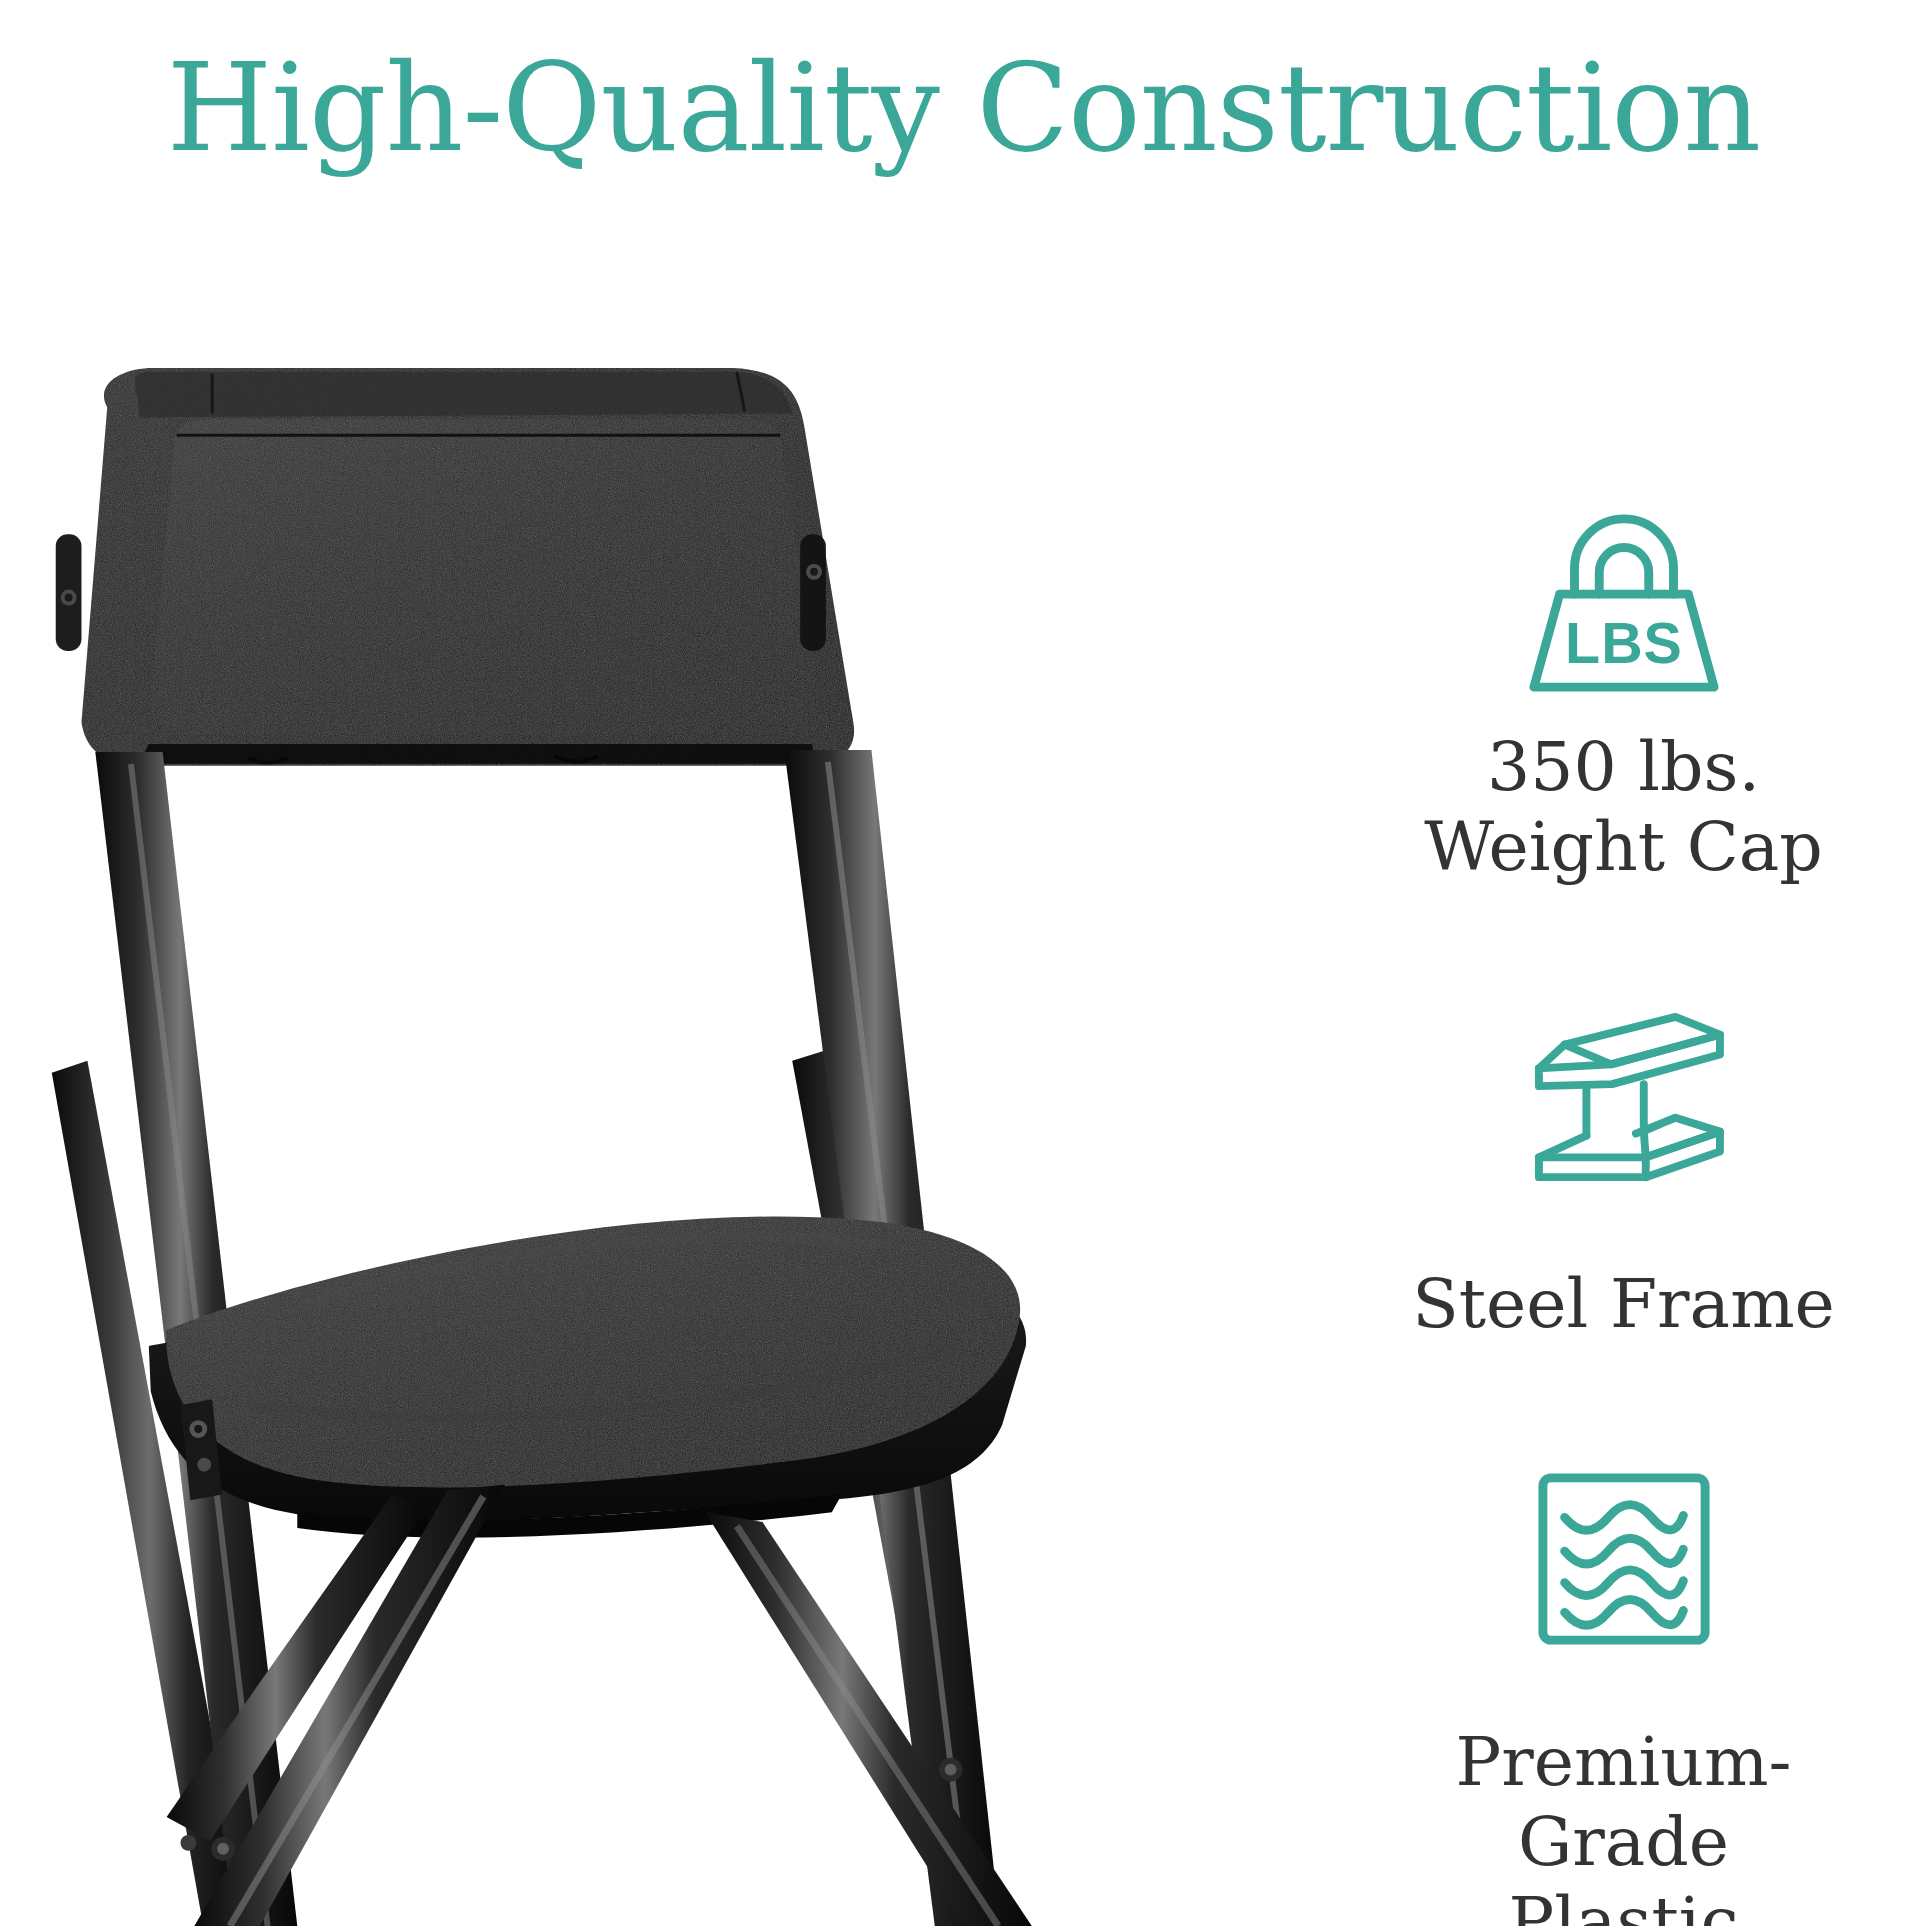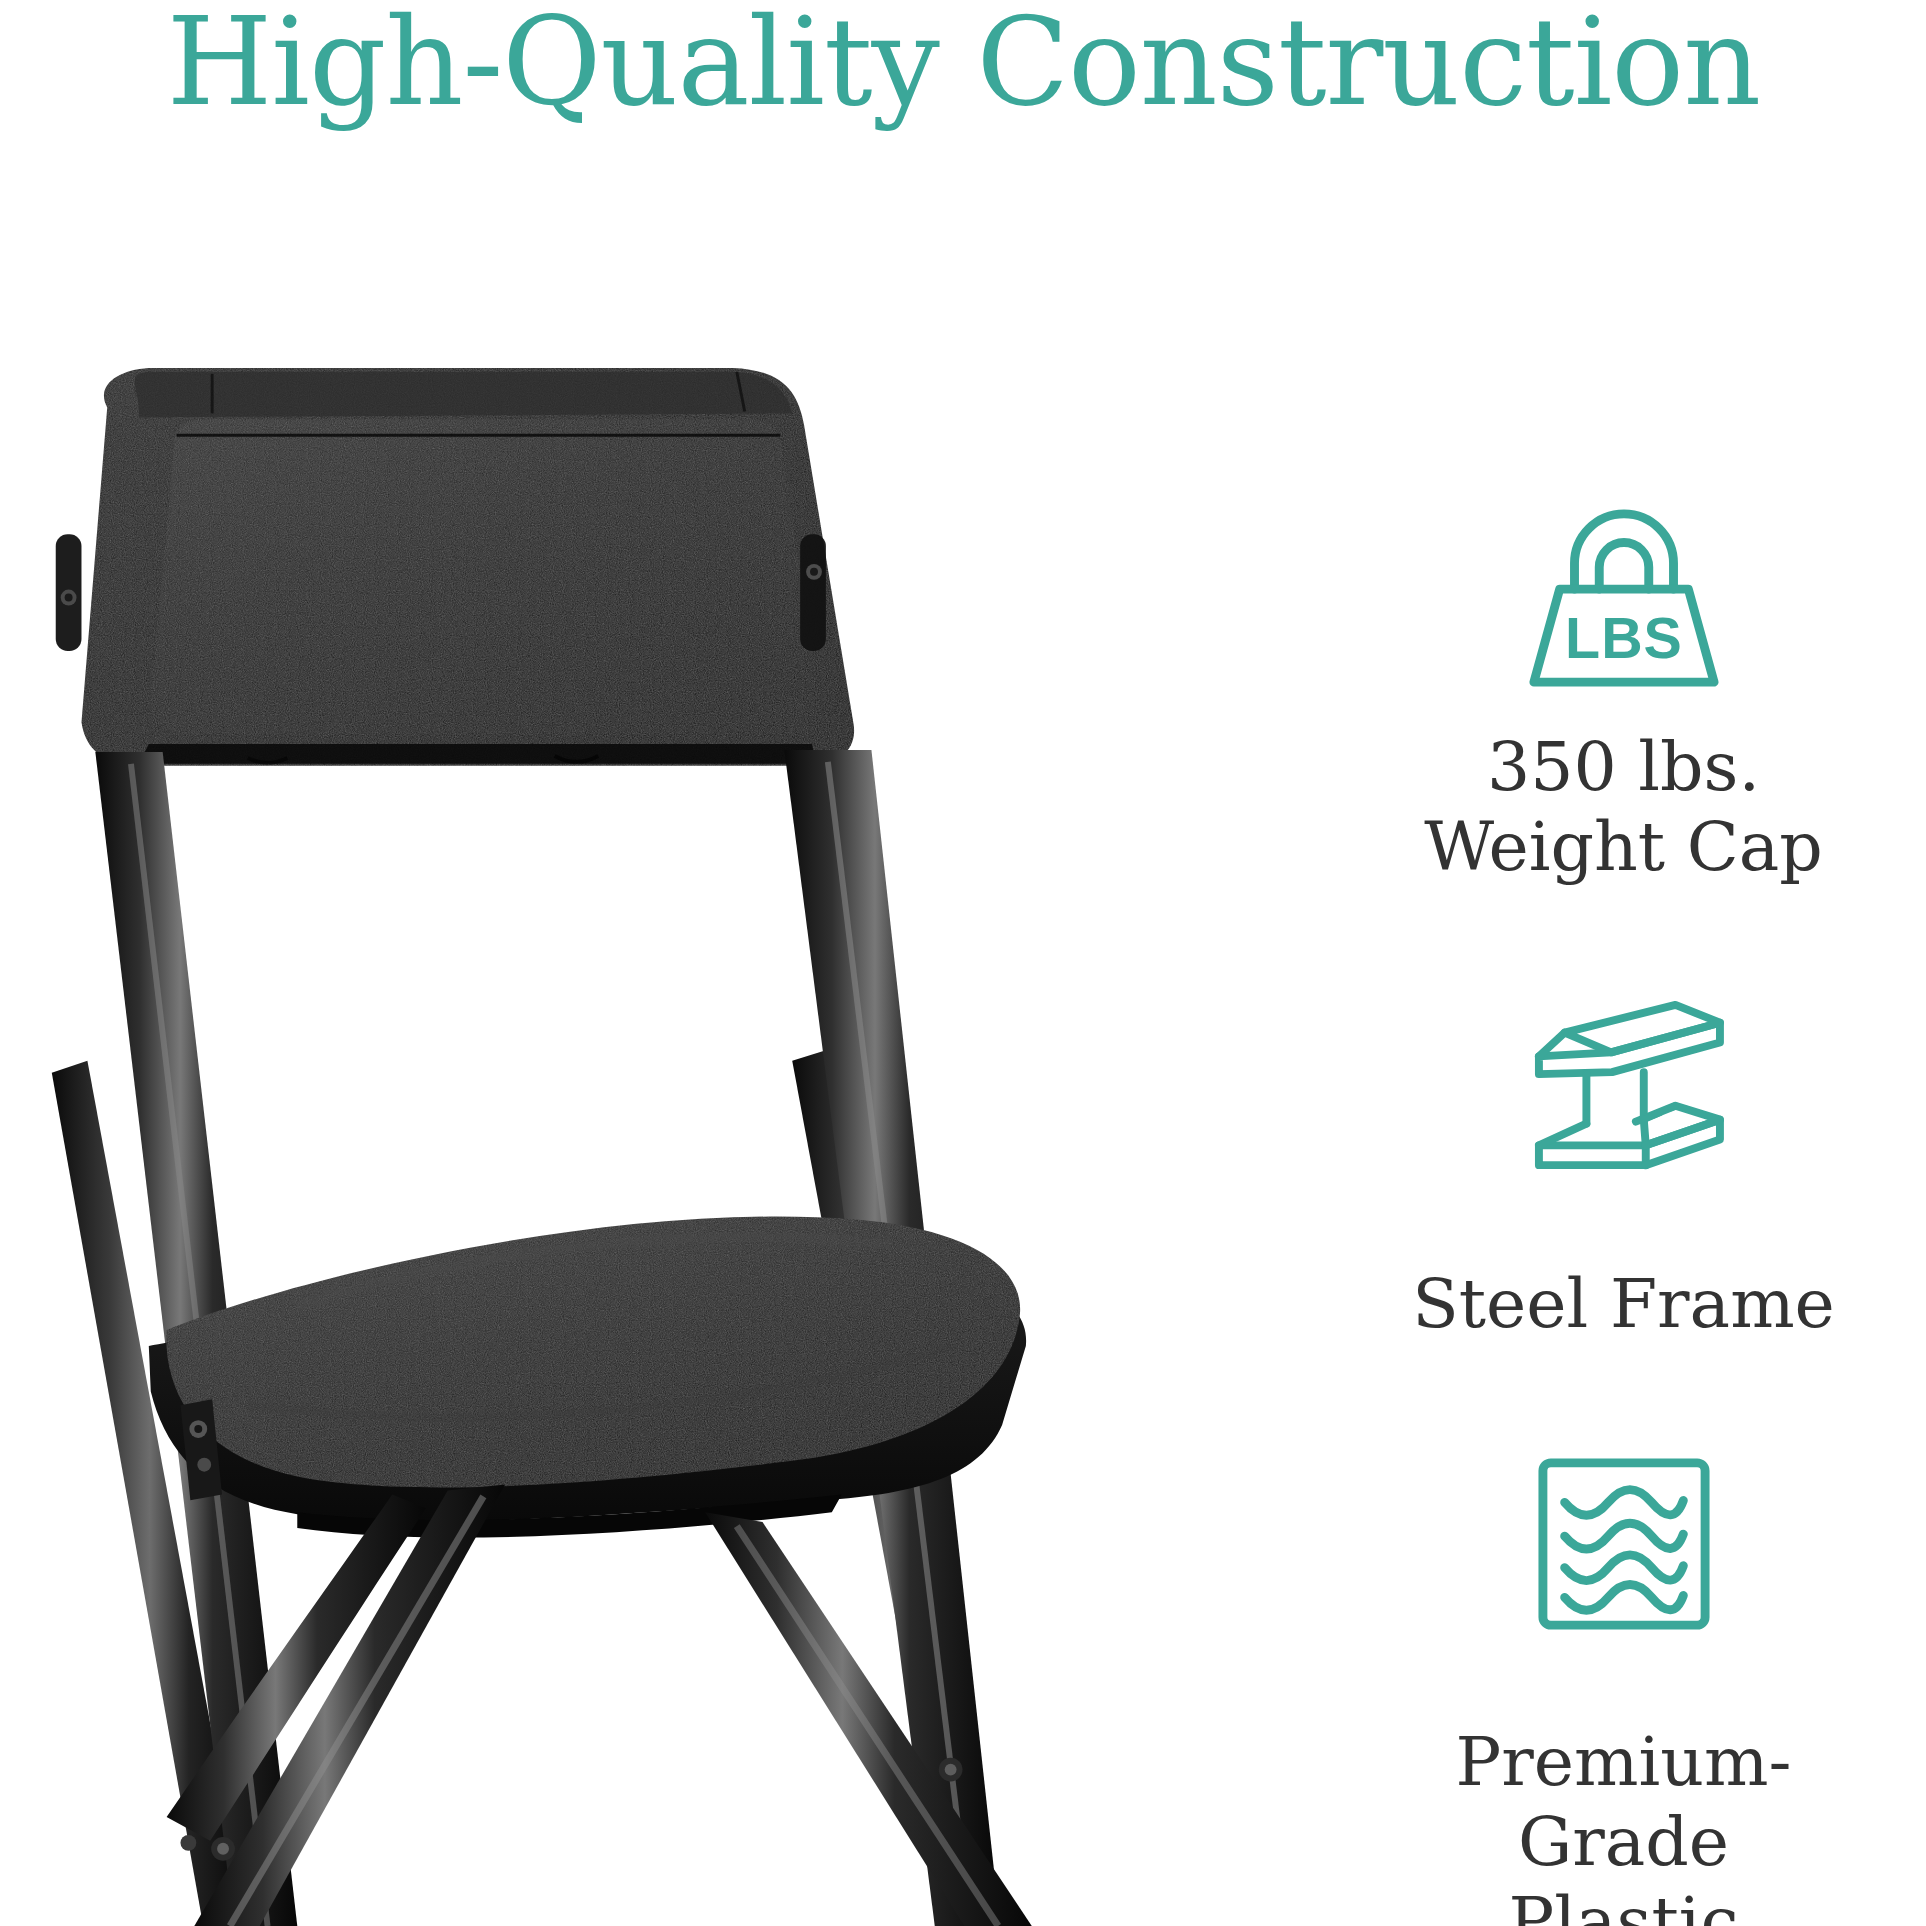--- a/index.html
+++ b/index.html
@@ -15,20 +15,21 @@
     font-family: "Liberation Sans", sans-serif;
     -webkit-font-smoothing: antialiased;
   }
 
   
   .header {
     position: absolute;
     top: 0; left: 0;
     width: 1927px;
     text-align: center;
+    padding-top: 46px;
     box-sizing: border-box;
   }
   .headline {
     font-family: "DejaVu Serif", "Liberation Serif", serif;
     font-size: 121px;
     line-height: 1.04;
     color: #3BA799;
     letter-spacing: -1px;
     margin: 0;
     white-space: nowrap;
@@ -60,21 +61,21 @@
     display: flex;
     flex-direction: column;
     align-items: center;
     width: 100%;
   }
   .feature + .feature { margin-top: 95px; gap: 48px; }
   .feature-icon {
     width: 228px;
     height: 208px;
     display: flex;
-    align-items: center;
+    align-items: flex-end;
     justify-content: center;
   }
   .feature-icon svg { display: block; overflow: visible; }
   .feature-label {
     margin-top: 26px;
     font-family: "DejaVu Serif", "Liberation Serif", serif;
     font-size: 68px;
     line-height: 1.18;
     color: #333333;
     text-align: center;

